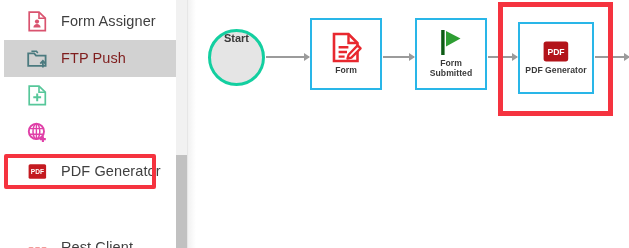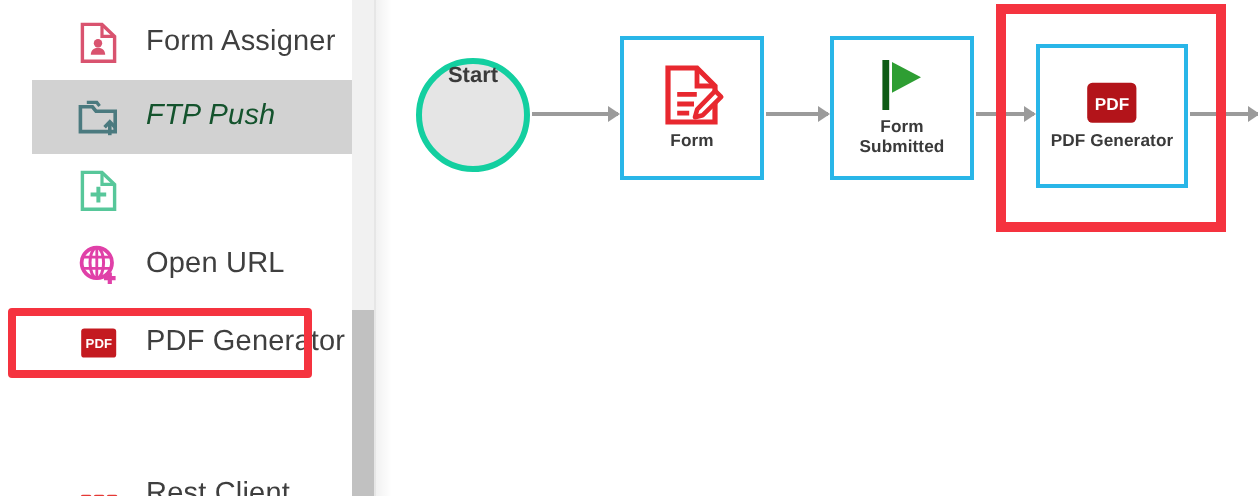--- a/index.html
+++ b/index.html
@@ -10,35 +10,35 @@
     -webkit-font-smoothing:antialiased;
   }
   #app{position:relative;width:629px;height:248px;overflow:hidden;background:#fff;}
 
   
   #sidebar{
     position:absolute;left:0;top:0;width:176px;height:248px;
     background:#ffffff;overflow:hidden;
   }
   .nav-item{
-    position:absolute;left:16px;width:176px;height:37px;
+    position:absolute;left:4px;width:176px;height:37px;
     display:flex;align-items:center;box-sizing:border-box;
     padding-left:22px;background:transparent;cursor:pointer;
   }
   .nav-item.active{background:#d2d2d2;}
   .nav-ico{
     width:22px;height:22px;flex:0 0 22px;margin-right:13px;
     display:flex;align-items:center;justify-content:center;
     position:relative;
   }
   .nav-label{
     font-size:14.5px;color:#3f3f3f;letter-spacing:.1px;
     white-space:nowrap;line-height:1;
   }
-  .nav-item.active .nav-label{color:#14532d;font-style:italic;}
+  .nav-item.active .nav-label{color:#7f1d1d;}
 
   
   #sb-track{
     position:absolute;left:176px;top:0;width:11px;height:248px;
     background:#f1f1f1;
   }
   #sb-thumb{
     position:absolute;left:176px;top:155px;width:11px;height:93px;
     background:#c1c1c1;
   }
@@ -143,21 +143,20 @@
 
     <div class="nav-item" style="top:114px">
       <span class="nav-ico">
         <svg width="21" height="21" viewBox="0 0 21 21">
           <circle cx="9.4" cy="9.4" r="7.6" fill="none" stroke="#e040a8" stroke-width="1.9"></circle>
           <ellipse cx="9.4" cy="9.4" rx="3.4" ry="7.6" fill="none" stroke="#e040a8" stroke-width="1.5"></ellipse>
           <path d="M2 6.6 H16.8 M2 12.2 H16.8 M9.4 1.8 V17" stroke="#e040a8" stroke-width="1.4"></path>
           <path d="M15.9 14.2 V20 M13 17.1 H18.8" stroke="#e040a8" stroke-width="2.1"></path>
         </svg>
       </span>
-      <span class="nav-label">Open URL</span>
     </div>
 
     <div class="nav-item" style="top:153px">
       <span class="nav-ico">
         <svg width="21" height="17" viewBox="0 0 21 17">
           <rect x="1.6" y="1.2" width="17.5" height="14.6" rx="1.6" fill="#c41a20"></rect>
           <text x="10.4" y="11.2" font-family="Liberation Sans, sans-serif" font-size="6.6" font-weight="bold" fill="#ffffff" text-anchor="middle">PDF</text>
         </svg>
       </span>
       <span class="nav-label">PDF Generator</span>

